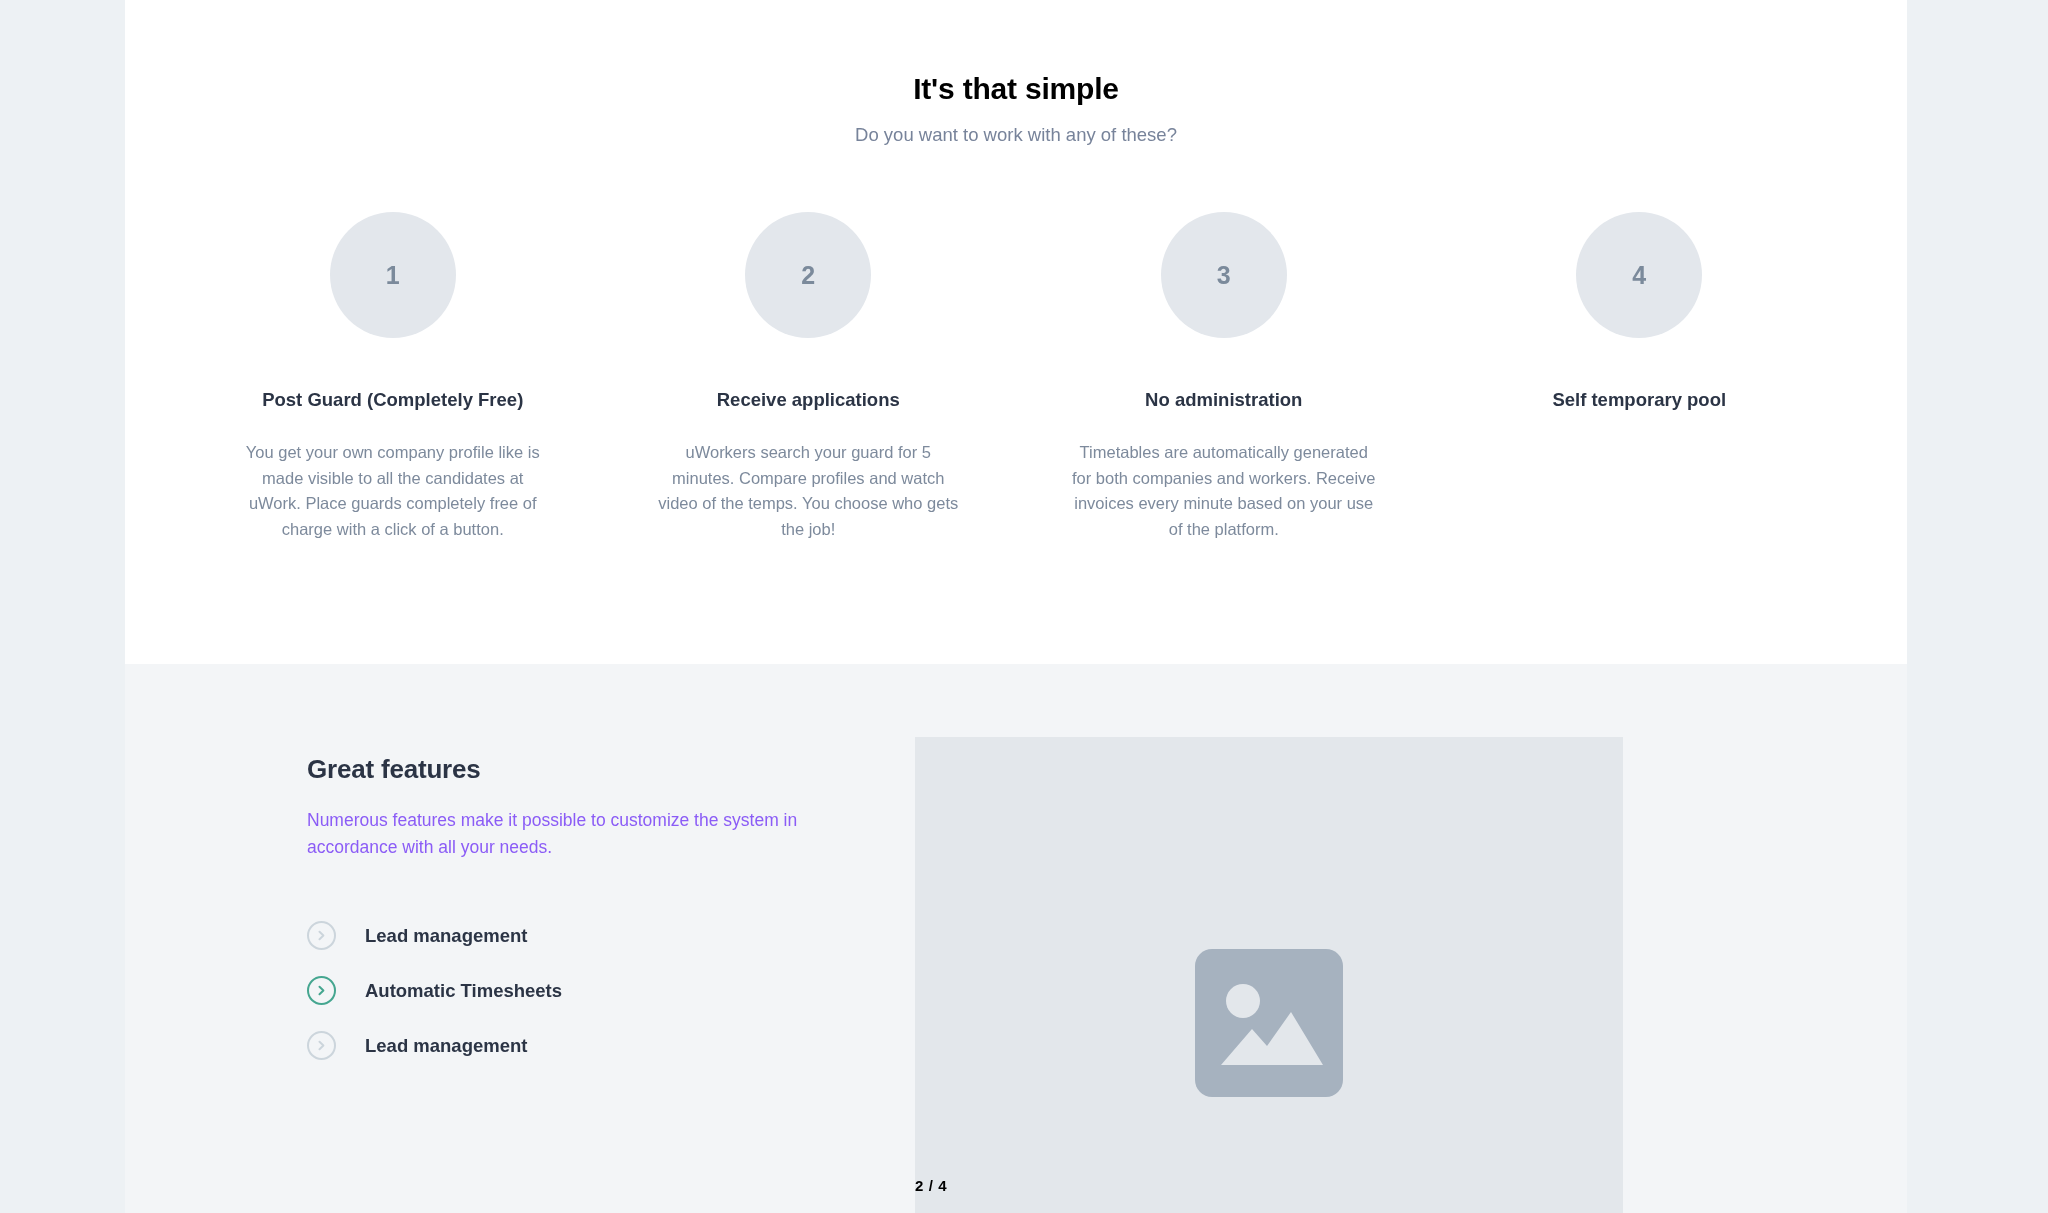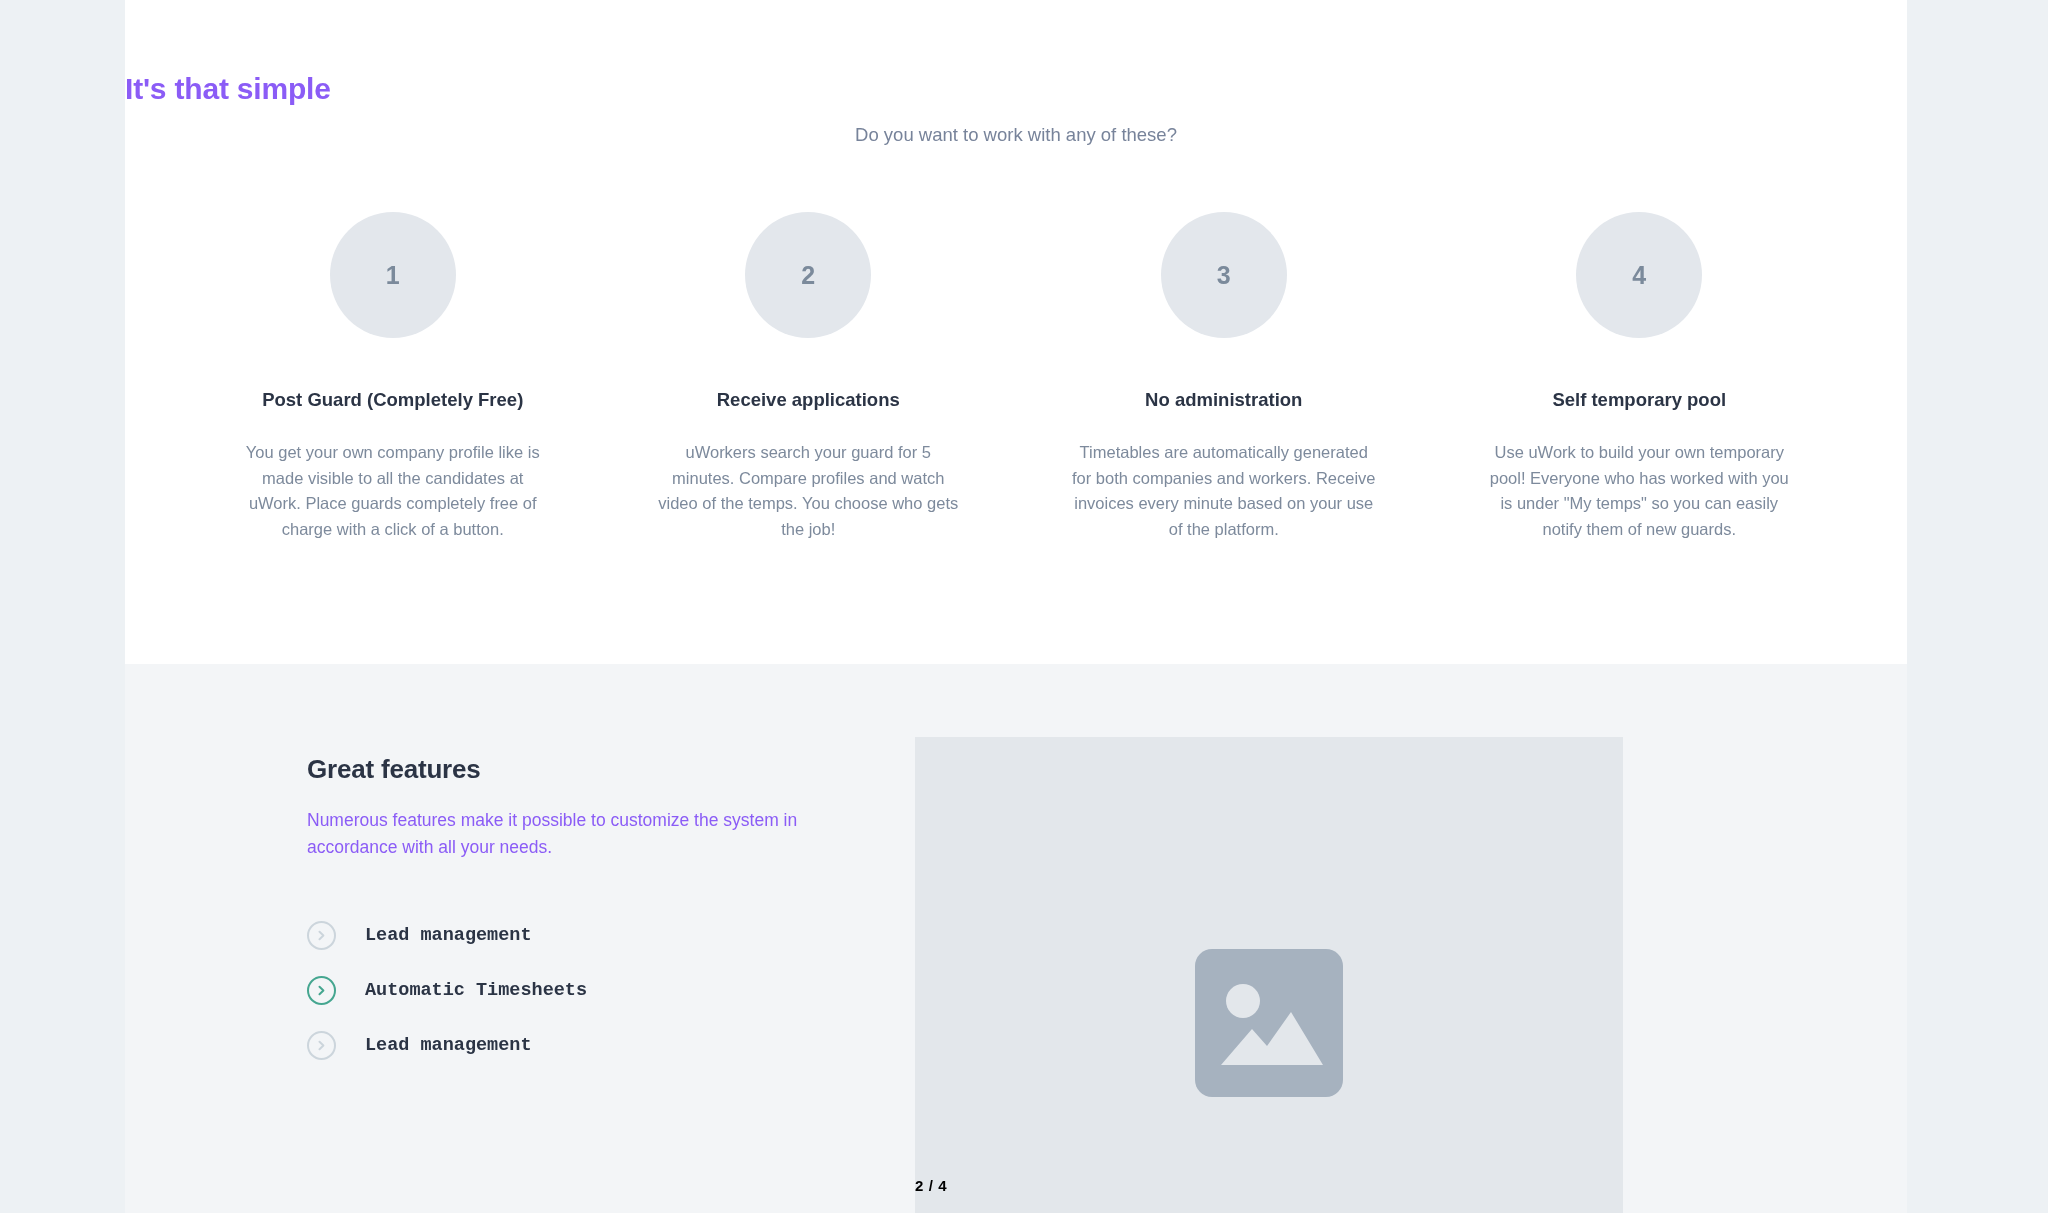--- a/index.html
+++ b/index.html
@@ -23,24 +23,24 @@
   }
 
   
   .steps-section {
     background: #ffffff;
     height: 664px;
     box-sizing: border-box;
     padding-top: 72px;
   }
   .steps-heading {
-    text-align: left;
+    text-align: center;
     font-size: 30px;
     font-weight: bold;
-    color: #8b5cf6;
+    color: #000000;
     letter-spacing: -0.2px;
     margin: 0;
   }
   .steps-subheading {
     text-align: center;
     font-size: 18.5px;
     color: #77839a;
     margin: 18px 0 0 0;
     font-weight: 400;
   }
@@ -117,21 +117,20 @@
   .feature-list {
     margin-top: 48px;
     list-style: none;
     padding: 0;
   }
   .feature-item {
     display: flex;
     align-items: center;
     height: 55px;
     cursor: pointer;
-    font-family: Liberation Mono, monospace;
   }
   .feature-icon {
     width: 29px;
     height: 29px;
     flex: 0 0 29px;
     border-radius: 50%;
     border: 2px solid #ccd5dc;
     display: flex;
     align-items: center;
     justify-content: center;
@@ -207,21 +206,20 @@
 
       <div class="step-col">
         <div class="step-circle">3</div>
         <div class="step-title">No administration</div>
         <div class="step-text">Timetables are automatically generated for both companies and workers. Receive invoices every minute based on your use of the platform.</div>
       </div>
 
       <div class="step-col">
         <div class="step-circle">4</div>
         <div class="step-title">Self temporary pool</div>
-        <div class="step-text">Use uWork to build your own temporary pool! Everyone who has worked with you is under "My temps" so you can easily notify them of new guards.</div>
       </div>
 
     </div>
   </section>
 
   <section class="features-section">
 
     <div class="features-left">
       <h3 class="features-heading">Great features</h3>
       <p class="features-sub">Numerous features make it possible to customize the system in accordance with all your needs.</p>

